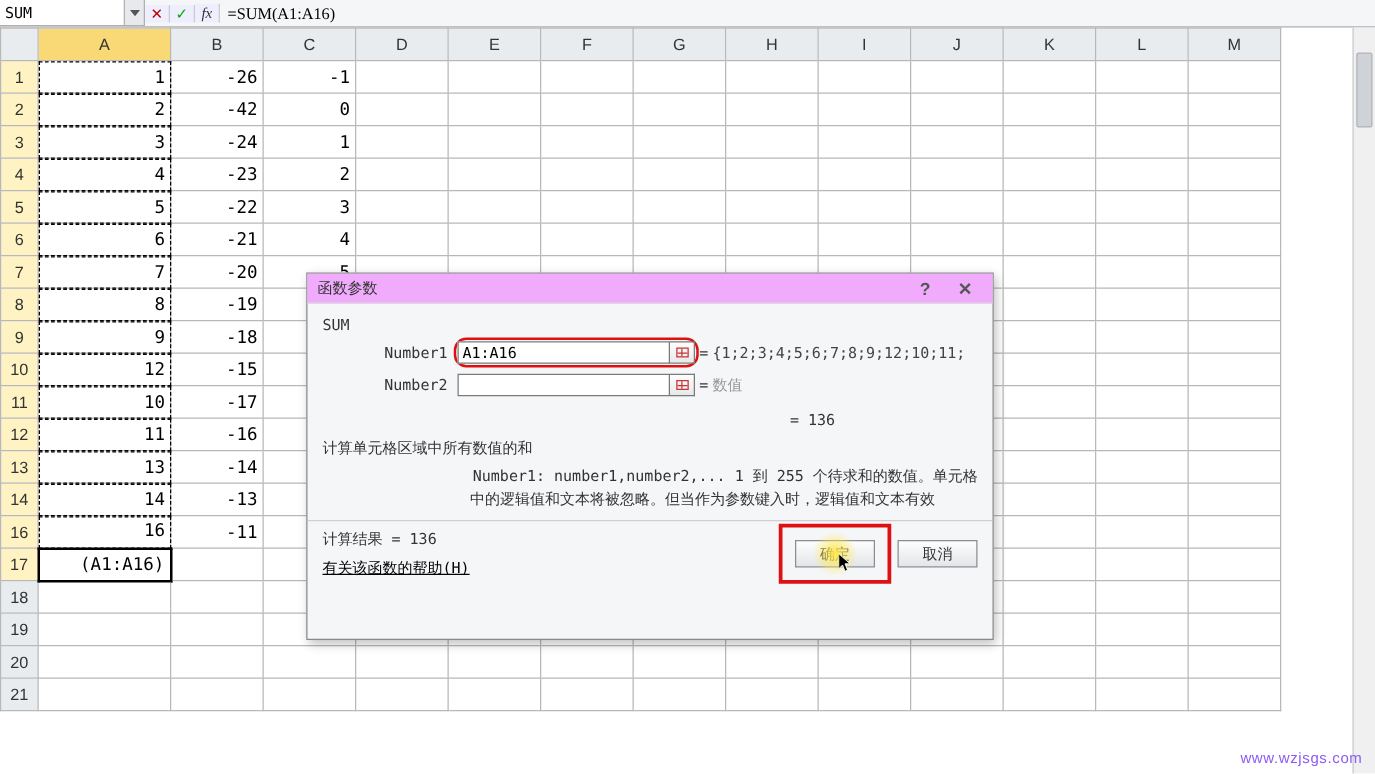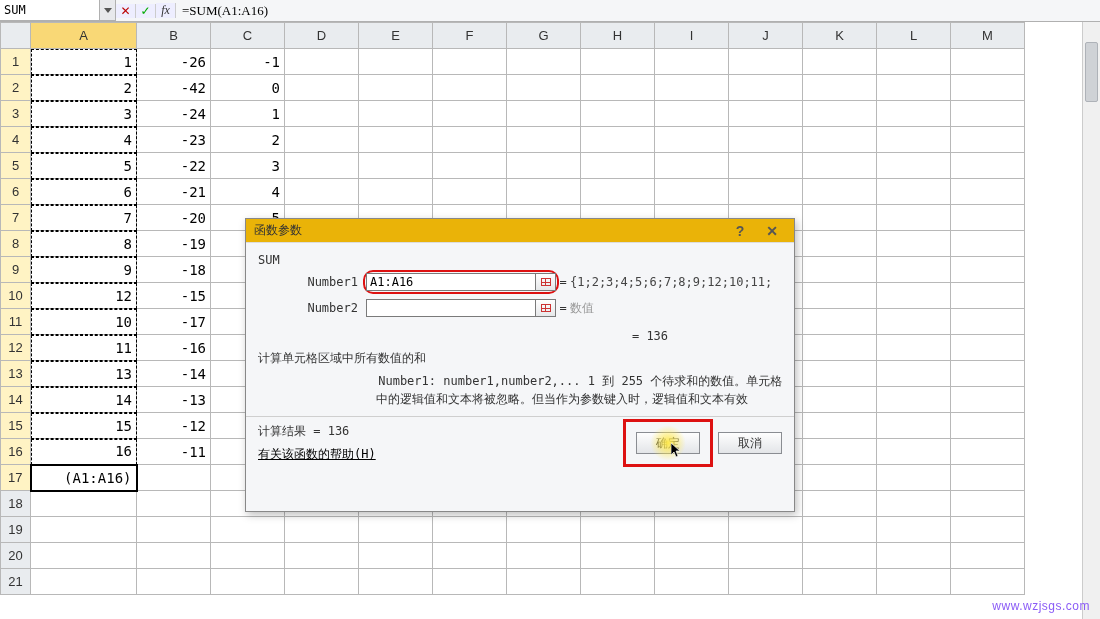--- a/index.html
+++ b/index.html
@@ -43,21 +43,21 @@
   .col-M { width:74px; }
   .ants { outline:1.5px dashed #000; outline-offset:-1px; }
   .active-cell { border:2px solid #000 !important; padding-left:2px; text-align:left; }
 
   
   .vscroll { position:absolute; top:22px; right:0; width:18px; bottom:0; background:#f0f0f0; border-left:1px solid #ccc; }
   .vscroll .thumb { position:absolute; top:20px; left:2px; right:2px; height:60px; background:#cfd2d6; border:1px solid #aeb2b8; border-radius:2px; }
 
   
   .dialog { position:absolute; left:245px; top:218px; width:550px; height:294px; background:#f5f6f8; border:1px solid #888; box-shadow: 2px 3px 8px rgba(0,0,0,0.25); }
-  .dlg-title { height:24px; display:flex; align-items:center; padding:0 8px; font-size:12px; color:#333; background:#eab308; border-bottom:1px solid #ddd; }
+  .dlg-title { height:24px; display:flex; align-items:center; padding:0 8px; font-size:12px; color:#333; background:#f0abfc; border-bottom:1px solid #ddd; }
   .dlg-title .spacer { flex:1; }
   .dlg-btn { width:28px; height:20px; display:flex; align-items:center; justify-content:center; color:#555; font-weight:bold; margin-left:4px; font-size:14px; }
   .dlg-body { padding:8px 10px 6px 10px; font-family:"SimSun","NSimSun","MS Song",monospace; font-size:12px; color:#333; }
   .fn-name { margin:2px 0 4px 2px; }
   .args { margin-left:40px; }
   .arg-row { display:flex; align-items:center; height:22px; margin-bottom:4px; }
   .arg-label { width:70px; text-align:right; padding-right:8px; }
   .arg-input-wrap { display:flex; align-items:center;border-radius:10px; }
   .arg-input-wrap.hl { border:2px solid #d11; padding:1px; margin:-3px; }
   .arg-input { width:170px; height:18px; border:1px solid #7a7a7a; padding:0 3px; font-family:inherit; font-size:12px; }
@@ -347,36 +347,20 @@
             <td></td>
             <td></td>
             <td></td>
             <td></td>
             <td></td>
           </tr>
           <tr>
             <th class="rowhdr sel">14</th>
             <td class="ants">14</td>
             <td>-13</td>
-            <td></td>
-            <td></td>
-            <td></td>
-            <td></td>
-            <td></td>
-            <td></td>
-            <td></td>
-            <td></td>
-            <td></td>
-            <td></td>
-            <td></td>
-          </tr>
-          <tr>
-            <th class="rowhdr sel">15</th>
-            <td class="ants">15</td>
-            <td>-12</td>
             <td></td>
             <td></td>
             <td></td>
             <td></td>
             <td></td>
             <td></td>
             <td></td>
             <td></td>
             <td></td>
             <td></td>

